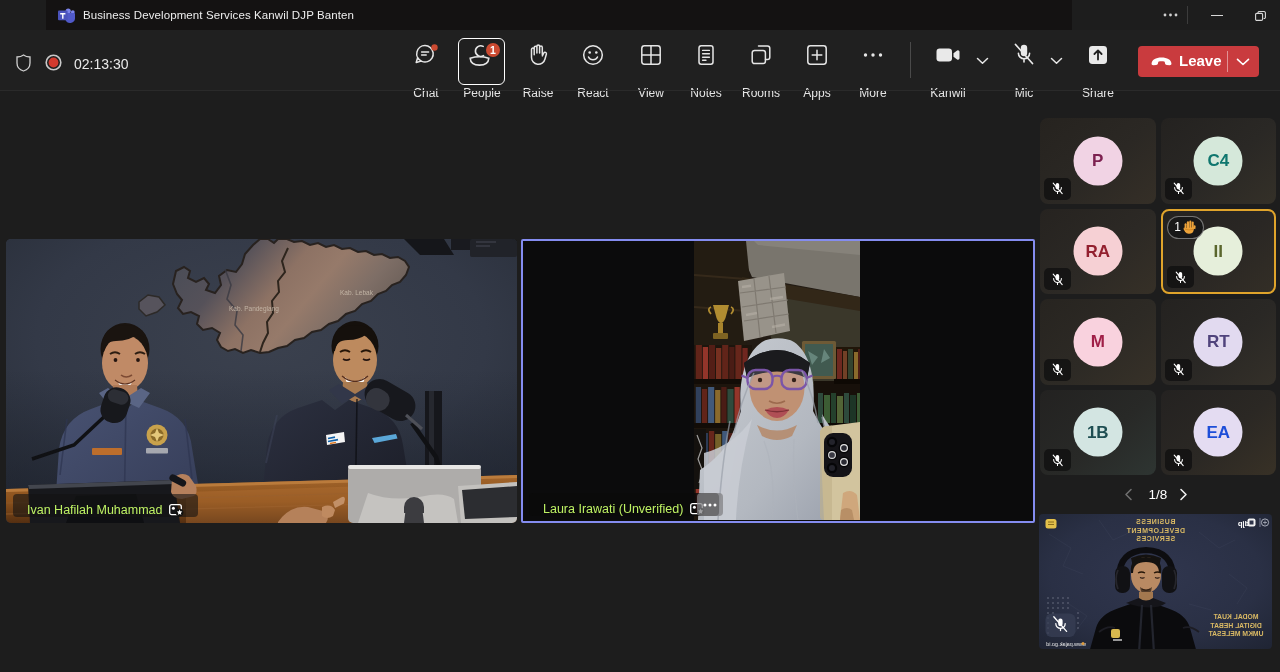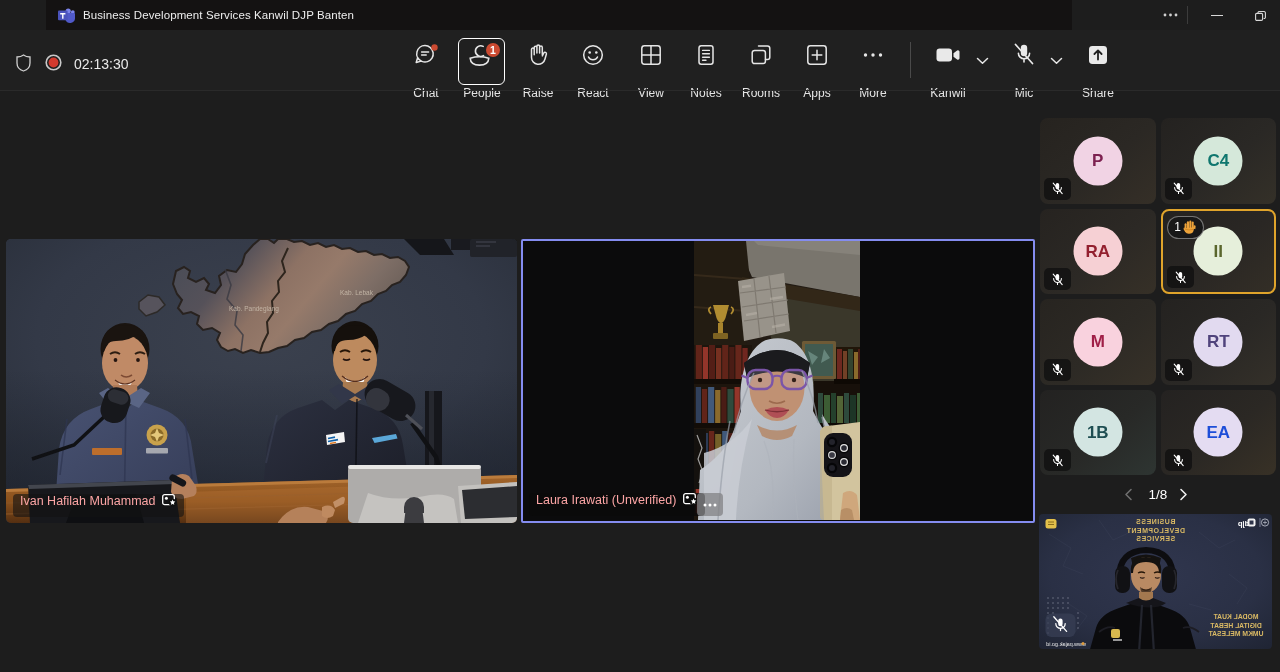--- a/index.html
+++ b/index.html
@@ -10,21 +10,21 @@
   #titlebar { position:absolute; left:0; top:0; width:1026px; height:30px; background:#141212;margin-left:46px; }
   #title-text { position:absolute; left:37px; top:8.5px; font-size:11.5px; color:#ededed; letter-spacing:0.1px; }
   
   #toolbar { position:absolute; left:0; top:30px; width:1280px; height:60px; background:#202020; }
   .tbtn { position:absolute; top:0; height:60px; width:54px; text-align:center; }
   .tbtn svg { display:block; margin:13px auto 0 auto; }
   .tlabel { display:block; margin-top:19px; font-size:12px; color:#e4e4e4; }
   
   #tileL { position:absolute; left:6px; top:239px; width:511px; height:284px; border-radius:5px; overflow:hidden; background:#333947; }
   #tileR { position:absolute; left:521px; top:239px; width:514px; height:284px; border-radius:2px; border:2.5px solid #848cf0; background:#0b0b0c; overflow:hidden; }
-  .nameplate { position:absolute; height:23px; background:rgba(18,18,18,0.6); border-radius:4px; color:#fca5a5; font-size:12.5px; display:flex; align-items:flex-start; padding:0 7px; gap:7px; white-space:nowrap; }
+  .nameplate { position:absolute; height:23px; background:rgba(18,18,18,0.6); border-radius:4px; color:#bef264; font-size:12.5px; display:flex; align-items:flex-end; padding:0 14px; gap:7px; white-space:nowrap; }
   
   .ptile { position:absolute; width:115.5px; height:85.5px; border-radius:8px; overflow:hidden; }
   .avatar { position:absolute; left:50%; top:50%; transform:translate(-50%,-50%); width:49px; height:49px; border-radius:50%; display:flex; align-items:center; justify-content:center; font-weight:bold; font-size:17px; }
   .micbadge { position:absolute; left:4px; bottom:4px; width:27px; height:22px; border-radius:5px; background:rgba(16,16,16,0.78); display:flex; align-items:center; justify-content:center; }
 </style>
 </head>
 <body>
 
 <div id="titlebar">
   <svg class="abs" style="left:12px;top:8px" width="17" height="15" viewBox="0 0 17 15">
@@ -169,20 +169,30 @@
     </svg>
 
   <div class="tbtn" style="left:1071px">
     <svg width="24" height="24" viewBox="0 0 24 24">
       <rect x="3" y="3" width="18" height="18" rx="3.4" fill="#e9e9e9"></rect>
       <path d="M12 16.5 V7.8 M8.4 11 L12 7.4 L15.6 11" fill="none" stroke="#202020" stroke-width="1.8" stroke-linecap="round" stroke-linejoin="round"></path>
     </svg>
     <span class="tlabel">Share</span>
   </div>
 
+  <div class="abs" style="left:1138px;top:16px;width:121px;height:31px;background:#c93b3e;border-radius:4px;">
+    <svg class="abs" style="left:13px;top:11px" width="21" height="9" viewBox="0 0 21 9">
+      <path d="M2.3 8.2 C1 8.2 0.4 7.5 0.6 6.2 C0.9 4.4 1.6 3.3 3.3 2.2 C5.3 1 7.6 0.4 10.5 0.4 c2.9 0 5.2 0.6 7.2 1.8 c1.7 1.1 2.4 2.2 2.7 4 c0.2 1.3 -0.4 2 -1.7 2 l-2.9 -0.3 c-1 -0.1 -1.6 -0.7 -1.8 -1.7 l-0.3 -1.4 c-2 -0.6 -4.4 -0.6 -6.4 0 l-0.3 1.4 c-0.2 1 -0.8 1.6 -1.8 1.7 Z" fill="#fff"></path>
+    </svg>
+    <div class="abs" style="left:41px;top:6px;font-size:15px;font-weight:bold;color:#fff">Leave</div>
+    <div class="abs" style="left:89px;top:5px;width:1px;height:21px;background:rgba(255,255,255,0.45)"></div>
+    <svg class="abs" style="left:98px;top:12px" width="14" height="8" viewBox="0 0 14 8">
+        <path d="M1.5 1.3 L7 6.5 L12.5 1.3" fill="none" stroke="#fff" stroke-width="1.6" stroke-linecap="round" stroke-linejoin="round"></path>
+      </svg>
+  </div>
 </div>
 
 <div class="abs" style="left:0;top:90px;width:1280px;height:1px;background:#2a2a2a"></div>
 
 <div id="tileL">
 <svg width="511" height="284" viewBox="0 0 511 284">
   <defs>
     <radialGradient id="wallg" cx="50%" cy="35%" r="80%">
       <stop offset="0%" stop-color="#3b414e"></stop>
           <stop offset="55%" stop-color="#333947"></stop>

